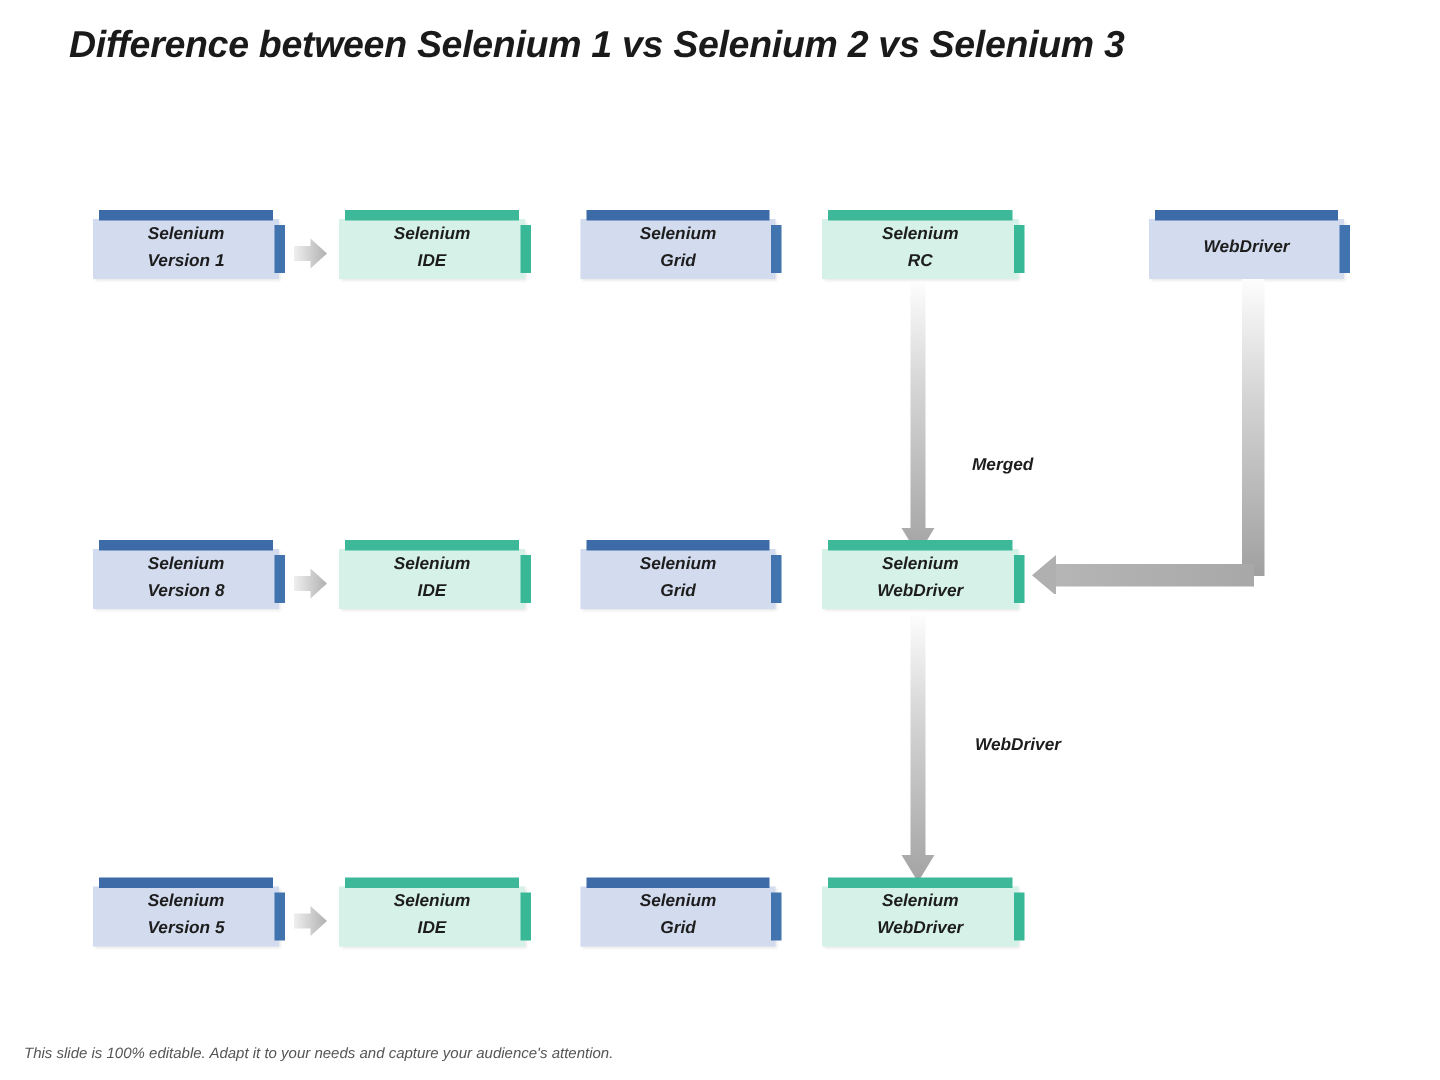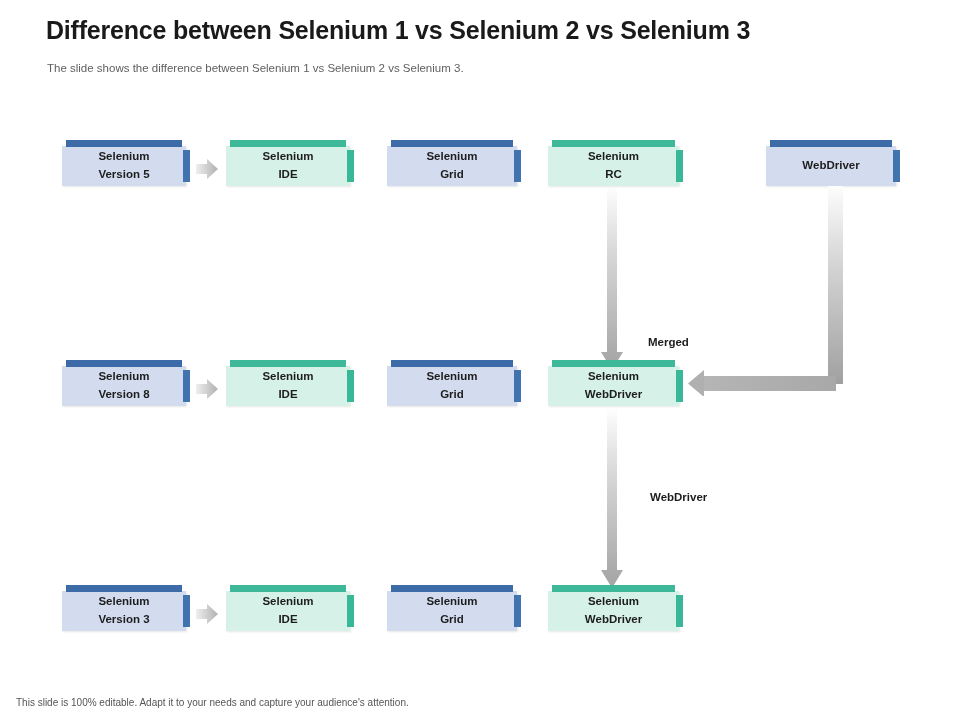--- a/index.html
+++ b/index.html
@@ -2,21 +2,21 @@
 <html><head>
 <meta charset="utf-8">
 <style>
   * { box-sizing: border-box; margin: 0; padding: 0; }
   html, body {
     width: 960px; height: 720px;
     background: #ffffff;
     font-family: "Liberation Sans", sans-serif;
     overflow: hidden;
   }
-  #slide { position: relative; width: 960px; height: 720px; background: #fff; }
+  #slide { position: relative; width: 960px; height: 720px; background: #fff; font-style: italic; }
 
   
   .title {
     position: absolute; left: 46px; top: 16px;
     font-size: 25px; font-weight: bold; color: #1a1a1a;
     letter-spacing: -0.2px; white-space: nowrap;
   }
   .subtitle {
     position: absolute; left: 47px; top: 62px;
     font-size: 11.5px; color: #5f5f5f; white-space: nowrap;
@@ -74,29 +74,28 @@
     position: absolute; left: 16px; top: 697px; width: 960px;
     text-align: left; font-size: 10px; color: #555; white-space: nowrap;
   }
 </style>
 </head>
 <body>
 
 <div id="slide">
 
   <div class="title">Difference between Selenium 1 vs Selenium 2 vs Selenium 3</div>
-  <div class="subtitle">The slide shows the difference between Selenium 1 vs Selenium 2 vs Selenium 3.</div>
 
   <div class="node blue" style="left:62px; top:140px; width:124px;">
     <div class="body"></div>
     <div class="topbar"></div>
     <div class="sidebar"></div>
     <div class="label">
       <span>Selenium</span>
-      <span>Version 5</span>
+      <span>Version 1</span>
     </div>
   </div>
 
   <div class="arrow-small" style="left:194px; top:158px;">
     <svg viewBox="0 0 26 22">
       <defs>
         <linearGradient id="gA1" x1="0" y1="0" x2="1" y2="0">
           <stop offset="0%" stop-color="#efefef"></stop>
           <stop offset="100%" stop-color="#b0b0b0"></stop>
         </linearGradient>
@@ -149,21 +148,21 @@
       <defs>
         <linearGradient id="gV1" x1="0" y1="0" x2="0" y2="1">
           <stop offset="0%" stop-color="#fdfdfd"></stop>
           <stop offset="35%" stop-color="#d8d8d8"></stop>
           <stop offset="100%" stop-color="#a3a3a3"></stop>
         </linearGradient>
       </defs>
       <path d="M7 0 L17 0 L17 164 L23 164 L12 182 L1 164 L7 164 Z" fill="url(#gV1)"></path>
     </svg>
   </div>
-  <div class="flow-label" style="left:648px; top:336px;">Merged</div>
+  <div class="flow-label" style="left:648px; top:304px;">Merged</div>
 
   <div class="arrow-elbow" style="left:686px; top:186px;">
     <svg width="160" height="210" viewBox="0 0 160 210">
       <defs>
         <linearGradient id="gE1" x1="0" y1="0" x2="0" y2="1">
           <stop offset="0%" stop-color="#fdfdfd"></stop>
           <stop offset="40%" stop-color="#d4d4d4"></stop>
           <stop offset="100%" stop-color="#a0a0a0"></stop>
         </linearGradient>
         <linearGradient id="gE2" x1="1" y1="0" x2="0" y2="0">
@@ -245,21 +244,21 @@
     </svg>
   </div>
   <div class="flow-label" style="left:650px; top:491px;">WebDriver</div>
 
   <div class="node blue" style="left:62px; top:585px; width:124px;">
     <div class="body"></div>
     <div class="topbar"></div>
     <div class="sidebar"></div>
     <div class="label">
       <span>Selenium</span>
-      <span>Version 3</span>
+      <span>Version 5</span>
     </div>
   </div>
 
   <div class="arrow-small" style="left:194px; top:603px;">
     <svg viewBox="0 0 26 22">
       <defs>
         <linearGradient id="gA3" x1="0" y1="0" x2="1" y2="0">
           <stop offset="0%" stop-color="#efefef"></stop>
           <stop offset="100%" stop-color="#b0b0b0"></stop>
         </linearGradient>

